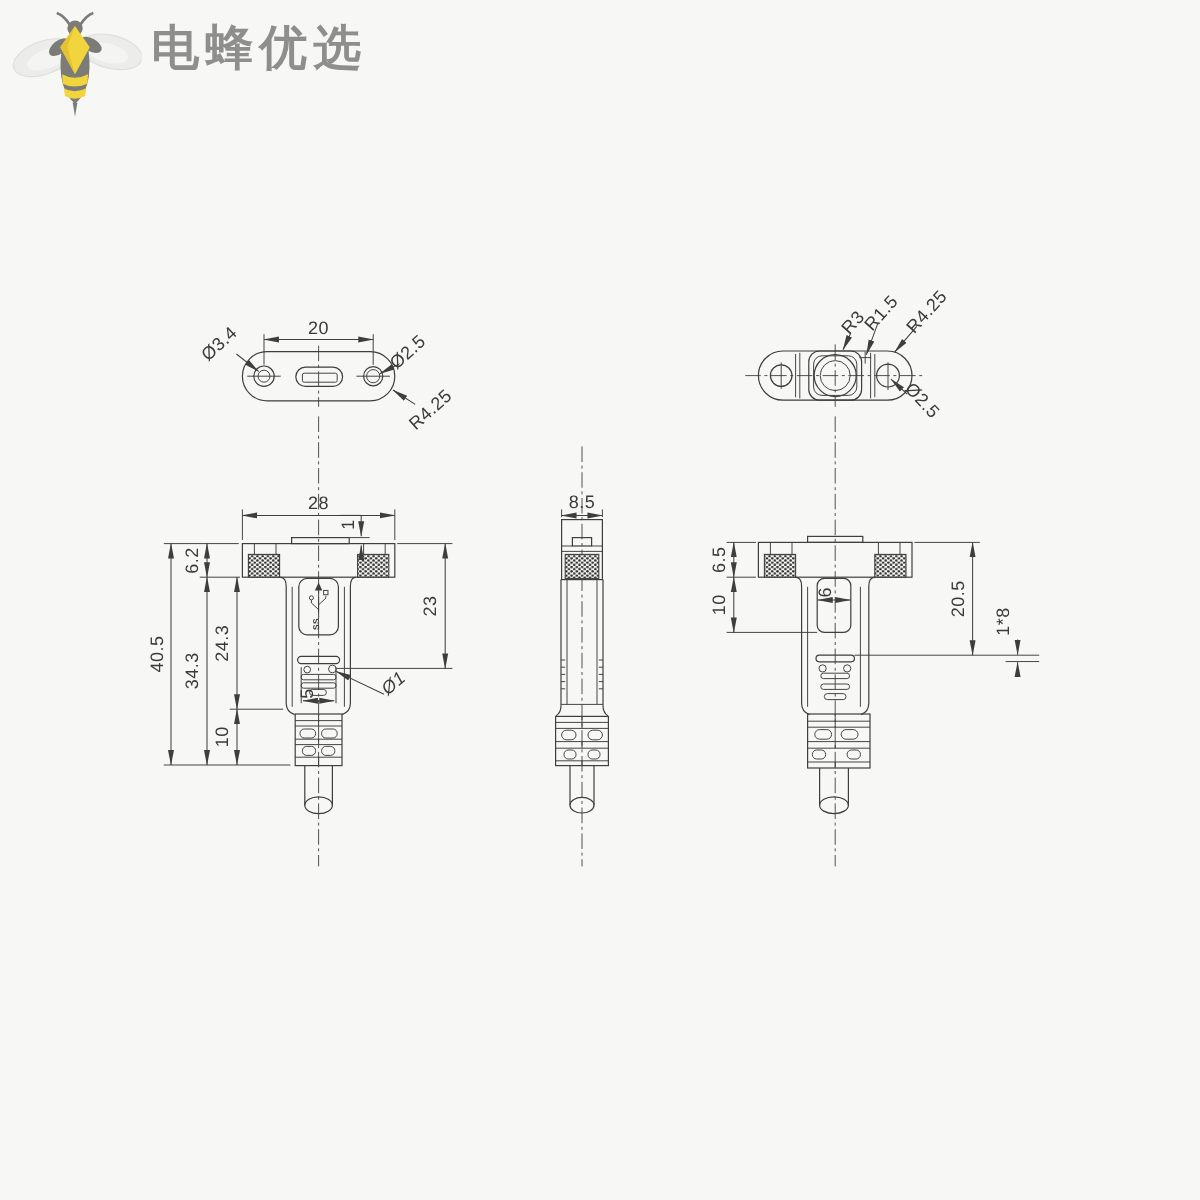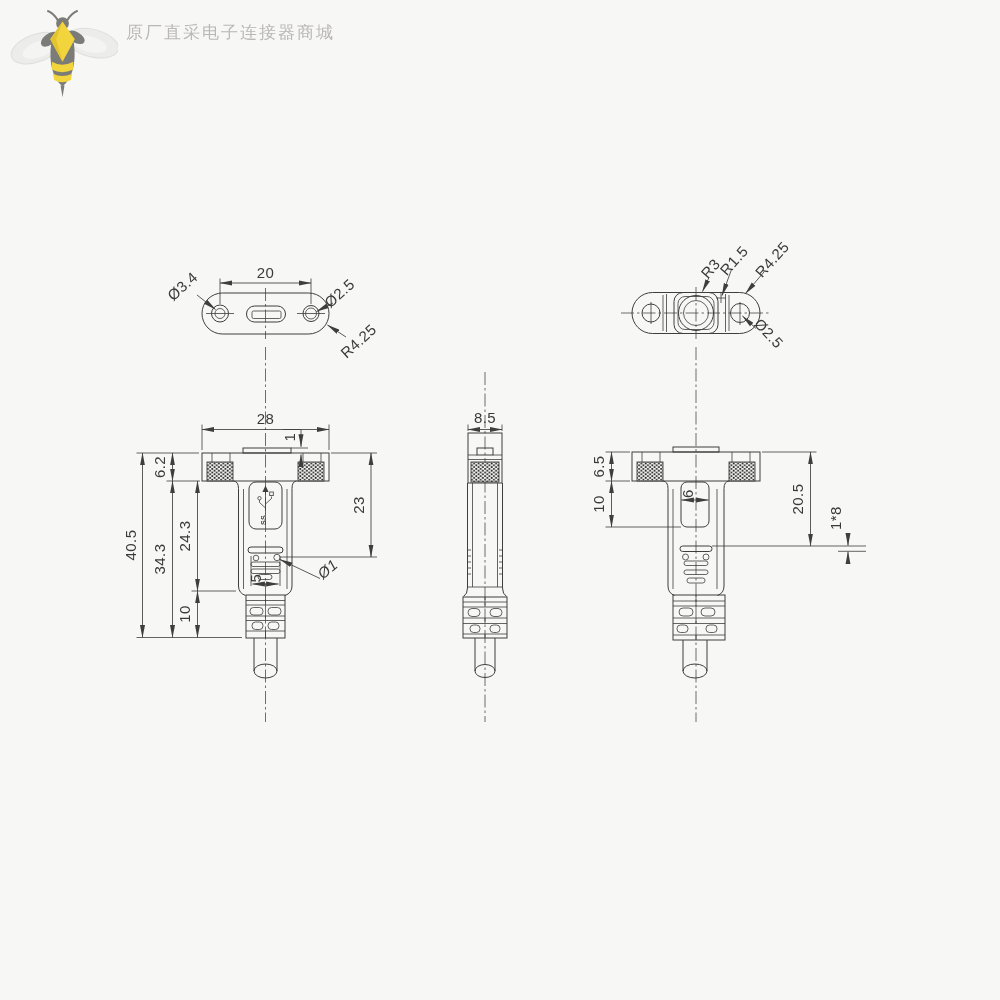--- a/index.html
+++ b/index.html
@@ -37,21 +37,21 @@
       <ellipse cx="40" cy="31" rx="10" ry="5.5" fill="#7b7b77" transform="rotate(-38 40 31)"></ellipse>
       <ellipse cx="67" cy="29" rx="10" ry="5.5" fill="#7b7b77" transform="rotate(30 67 29)"></ellipse>
       <path d="M42,34 Q38,66 53.5,79 Q69,66 65,34 Z" fill="#7b7b77"></path>
       <path d="M42.6,54 Q53,60 64.6,54 L64,62 Q53,67 42.9,62 Z" fill="#f2d43c"></path>
       <path d="M43.9,66 Q53,71 63.2,66 L62,72.5 Q53,77 45,72.5 Z" fill="#f2d43c"></path>
       <path d="M53.5,13 L66,31 L53.5,54 L41,31 Z" fill="#f2d43c"></path>
       <path d="M53.5,13 L47,31 L53.5,54 L41,31 Z" fill="#e4c32e"></path>
       <path d="M51.5,78 L55.5,78 L53.5,90 Z" fill="#7b7b77"></path>
     </svg>
     <div class="logo-text">
-      <div class="logo-subtitle">原厂直采电子连接器商城</div>
+      <div class="logo-title">电蜂优选</div>
     </div>
   </header>
 
   <svg class="drawing" viewBox="0 0 1000 1000">
     <defs>
       <marker id="arw" viewBox="0 0 12 6" refX="11.5" refY="3" markerWidth="13" markerHeight="7" orient="auto" markerUnits="userSpaceOnUse">
           <path class="arr" d="M12,3 L0,0.7 L0,5.3 Z"></path>
         </marker>
       <marker id="arwS" viewBox="0 0 12 6" refX="11.5" refY="3" markerWidth="13" markerHeight="7" orient="auto-start-reverse" markerUnits="userSpaceOnUse">
           <path class="arr" d="M12,3 L0,0.7 L0,5.3 Z"></path>

